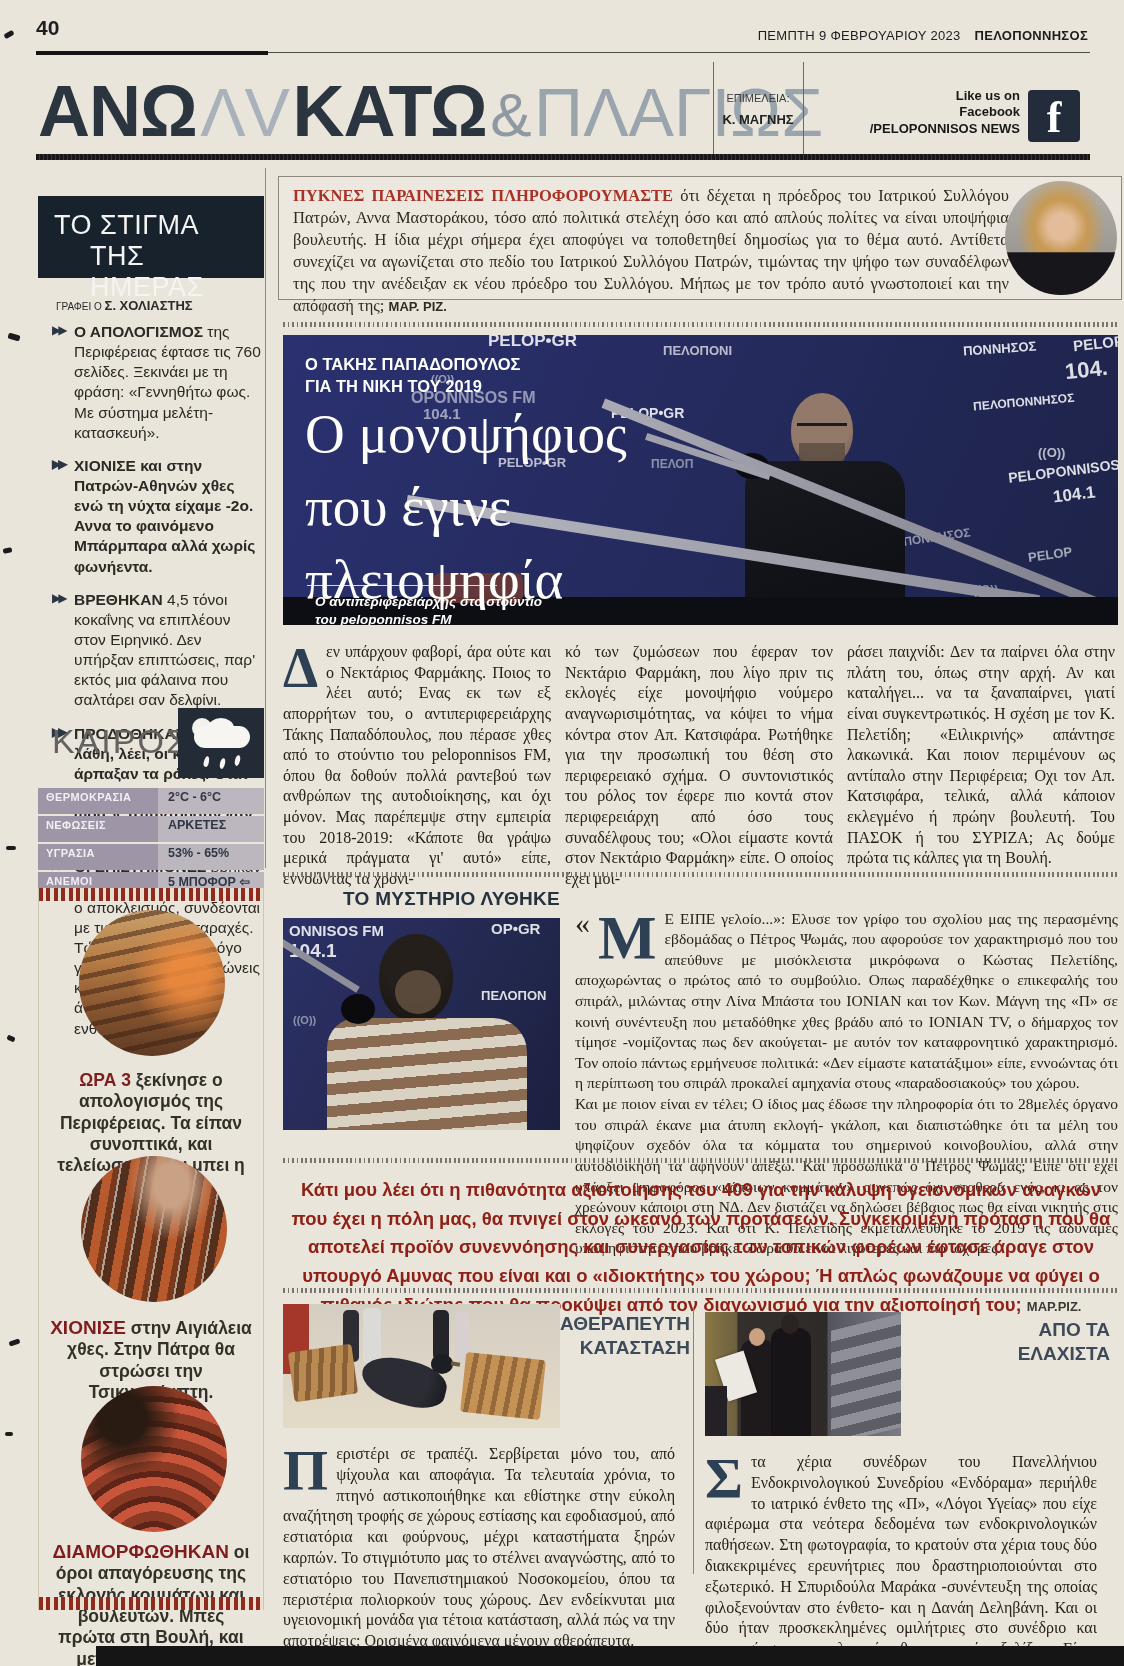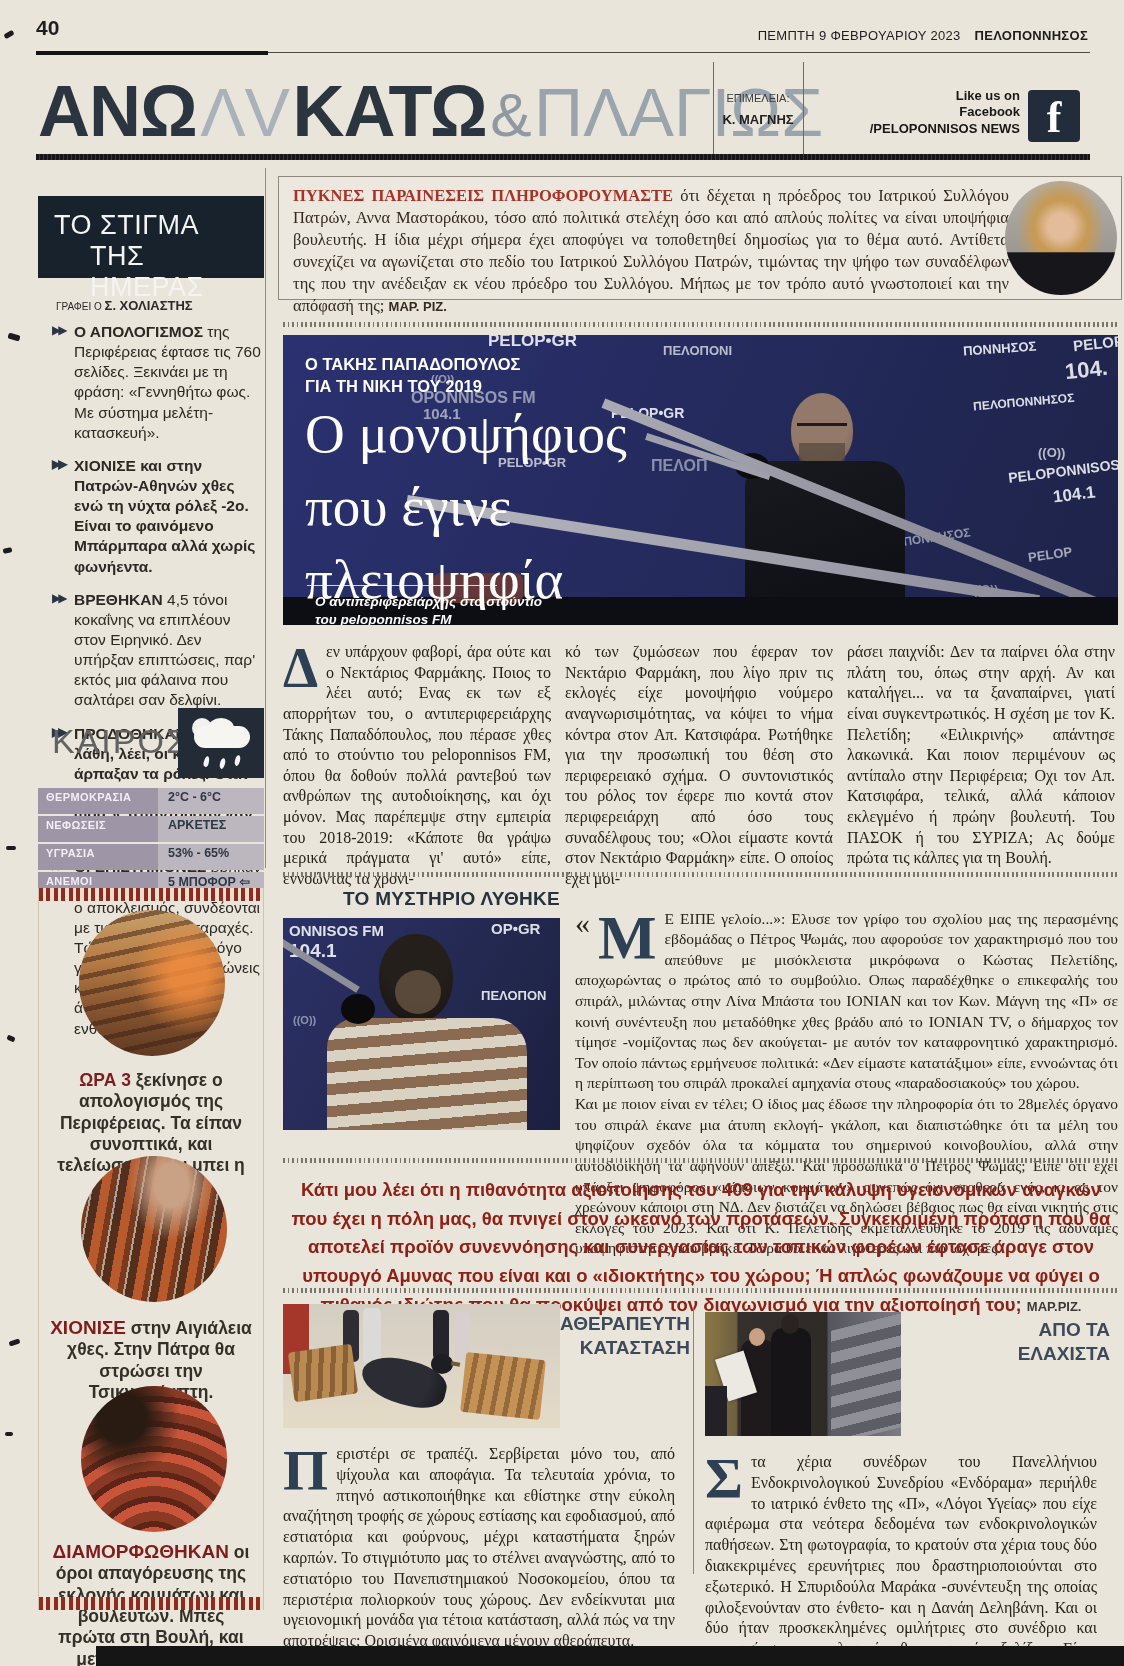--- a/index.html
+++ b/index.html
@@ -78,21 +78,21 @@
     <div style="font-size:27px;letter-spacing:.5px;font-weight:300;margin-left:36px;">ΤΗΣ ΗΜΕΡΑΣ</div>
   </div>
 
   <div class="abs" style="left:56px;top:296px;color:#2a2a2c;">
     <span style="font-size:10px;">ΓΡΑΦΕΙ Ο </span>
     <span style="font-size:13px;font-weight:bold;">Σ. ΧΟΛΙΑΣΤΗΣ</span>
   </div>
 
   <div class="abs" style="left:52px;top:322px;width:212px;">
     <div class="bditem"><span class="bull">▶▶</span><b>Ο ΑΠΟΛΟΓΙΣΜΟΣ</b><span> της Περιφέρειας έφτασε τις 760 σελίδες. Ξεκινάει με τη φράση: «Γεννηθήτω φως. Με σύστημα μελέτη- κατασκευή».</span></div>
-    <div class="bditem" style="font-weight:bold;"><span class="bull">▶▶</span><b>ΧΙΟΝΙΣΕ</b><span> και στην Πατρών-Αθηνών χθες ενώ τη νύχτα ρόλεξ -2ο. Είναι το φαινόμενο Μπάρμπαρα αλλά χωρίς φωνήεντα.</span></div>
+    <div class="bditem" style="font-weight:bold;"><span class="bull">▶▶</span><b>ΧΙΟΝΙΣΕ</b><span> και στην Πατρών-Αθηνών χθες ενώ τη νύχτα είχαμε -2ο. Αννα το φαινόμενο Μπάρμπαρα αλλά χωρίς φωνήεντα.</span></div>
     <div class="bditem"><span class="bull">▶▶</span><b>ΒΡΕΘΗΚΑΝ</b><span> 4,5 τόνοι κοκαΐνης να επιπλέουν στον Ειρηνικό. Δεν υπήρξαν επιπτώσεις, παρ' εκτός μια φάλαινα που σαλτάρει σαν δελφίνι.</span></div>
     <div class="bditem" style="font-weight:bold;"><span class="bull">▶▶</span><b>ΠΡΟΔΟΘΗΚΑΝ</b><span> από λάθη, λέει, οι κλέφτες που άρπαξαν τα ρόλεξ. Οταν τους ρωτούσαν «έχετε ώρα;», απαντούσαν «αν έχω λέει!».</span></div>
     <div class="bditem"><span class="bull">▶▶</span><b>ΟΙ ΕΠΙΣΤΗΜΟΝΕΣ</b><span> βρήκαν ότι η φτώχεια, η ανεργία και ο αποκλεισμός, συνδέονται με τις ψυχικές διαταραχές. Τώρα ψάχνουν τον λόγο γιατί όταν πεινάς, κρυώνεις και δεν σου μιλάει άνθρωπος, δεν σε ενθουσιάζει.</span></div>
   </div>
 
   <div class="abs" style="left:52px;top:722px;font-size:34px;font-weight:300;letter-spacing:2px;color:#626260;">ΚΑΙΡΟΣ</div>
   <div class="abs" style="left:178px;top:708px;width:86px;height:70px;background:#222b36;">
     <div class="abs" style="left:14px;top:10px;width:20px;height:20px;border-radius:50%;background:#f2f1ec;"></div>
     <div class="abs" style="left:16px;top:18px;width:56px;height:22px;background:#f6f5f1;border-radius:14px;"></div>
     <div class="abs" style="left:30px;top:10px;width:26px;height:20px;background:#f6f5f1;border-radius:50%;"></div>
@@ -168,21 +168,21 @@
     <span class="photo-label abs" style="left:380px;top:8px;font-size:13px;opacity:.8;">ΠΕΛΟΠΟΝΙ</span>
     <span class="photo-label abs" style="left:680px;top:6px;font-size:13px;transform:rotate(-4deg);">ΠΟΝΝΗΣΟΣ</span>
     <span class="photo-label abs" style="left:790px;top:-2px;font-size:15px;transform:rotate(-6deg);">PELOPONN</span>
     <span class="photo-label abs" style="left:782px;top:22px;font-size:22px;transform:rotate(-6deg);">104.</span>
     <span class="photo-label abs" style="left:148px;top:38px;font-size:11px;opacity:.6;">((O))</span>
     <span class="photo-label abs" style="left:128px;top:54px;font-size:16px;opacity:.6;">OPONNISOS FM</span>
     <span class="photo-label abs" style="left:140px;top:70px;font-size:15px;opacity:.65;">104.1</span>
     <span class="photo-label abs" style="left:328px;top:70px;font-size:14px;">PELOP•GR</span>
     <span class="photo-label abs" style="left:690px;top:60px;font-size:12px;transform:rotate(-5deg);">ΠΕΛΟΠΟΝΝΗΣΟΣ</span>
     <span class="photo-label abs" style="left:215px;top:120px;font-size:13px;opacity:.8;">PELOP•GR</span>
-    <span class="photo-label abs" style="left:368px;top:122px;font-size:16px;opacity:.55;">ΠΕΛΟΠ</span>
+    <span class="photo-label abs" style="left:368px;top:122px;font-size:12px;opacity:.55;">ΠΕΛΟΠ</span>
     <span class="photo-label abs" style="left:755px;top:110px;font-size:13px;opacity:.8;">((O))</span>
     <span class="photo-label abs" style="left:725px;top:128px;font-size:14px;transform:rotate(-7deg);">PELOPONNISOS</span>
     <span class="photo-label abs" style="left:770px;top:150px;font-size:17px;transform:rotate(-7deg);">104.1</span>
     <span class="photo-label abs" style="left:620px;top:195px;font-size:12px;opacity:.6;transform:rotate(-8deg);">ΠΟΝΝΗΣΟΣ</span>
     <span class="photo-label abs" style="left:745px;top:212px;font-size:13px;opacity:.7;transform:rotate(-8deg);">PELOP</span>
     <span class="photo-label abs" style="left:690px;top:248px;font-size:12px;opacity:.55;">((O))</span>
 
     <div class="abs" style="left:508px;top:58px;width:62px;height:74px;border-radius:50% 50% 46% 46%;background:radial-gradient(circle at 45% 40%,#93796a 0 55%,#6c5547 100%);"></div>
     <div class="abs" style="left:514px;top:88px;width:50px;height:10px;border-top:3px solid #1c1c20;"></div>
     <div class="abs" style="left:516px;top:108px;width:46px;height:26px;border-radius:0 0 45% 45%;background:#5a4b40;opacity:.8;"></div>

